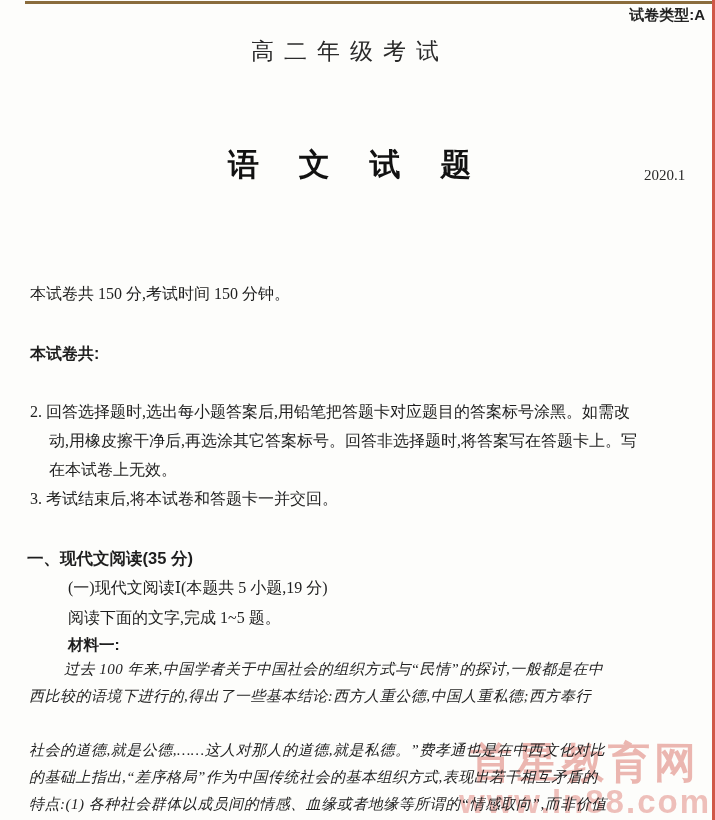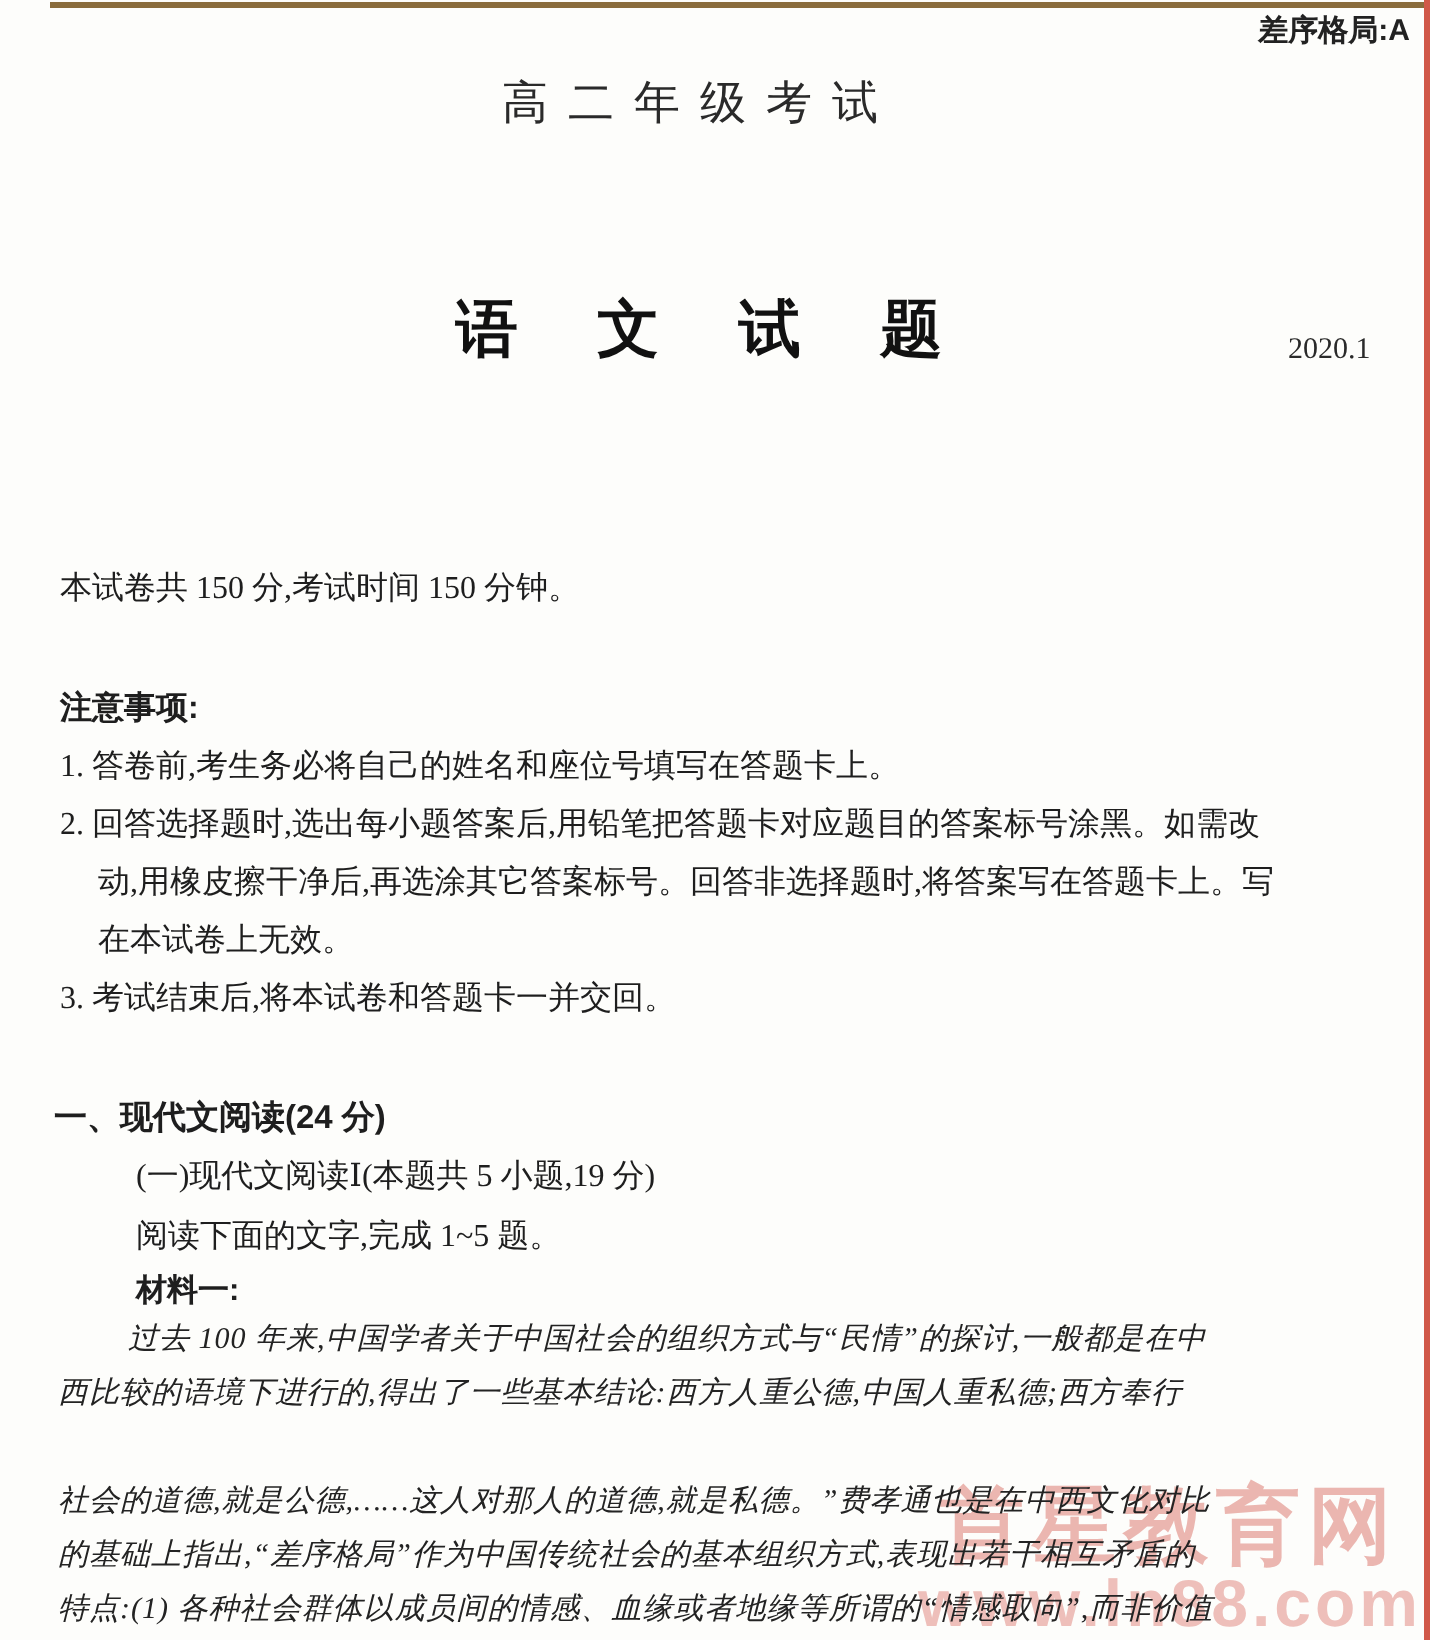--- a/index.html
+++ b/index.html
@@ -48,37 +48,36 @@
 <div class="watermark">
   <div class="wm1">首星教育网</div>
   <div class="wm2">www.ln88.com</div>
 </div>
 
 <div class="content-layer">
 
   <div class="top-rule"></div>
   <div class="right-rule"></div>
 
-  <div class="paper-type">差序格局:A</div>
+  <div class="paper-type">试卷类型:A</div>
 
   <div class="exam-title">高二年级考试</div>
 
   <div class="subject-title">语 文 试 题</div>
   <div class="date">2020.1</div>
 
   <div class="line summary">本试卷共 150 分,考试时间 150 分钟。</div>
 
-  <div class="line bold-sans notice-heading">注意事项:</div>
-  <div class="line n1">1. 答卷前,考生务必将自己的姓名和座位号填写在答题卡上。</div>
+  <div class="line bold-sans notice-heading">本试卷共:</div>
   <div class="line n2a">2. 回答选择题时,选出每小题答案后,用铅笔把答题卡对应题目的答案标号涂黑。如需改</div>
   <div class="line n2c">在本试卷上无效。</div>
   <div class="line n2b">动,用橡皮擦干净后,再选涂其它答案标号。回答非选择题时,将答案写在答题卡上。写</div>
   <div class="line n3">3. 考试结束后,将本试卷和答题卡一并交回。</div>
 
-  <div class="line bold-sans sec-heading">一、现代文阅读(24 分)</div>
+  <div class="line bold-sans sec-heading">一、现代文阅读(35 分)</div>
   <div class="line sec-sub">(一)现代文阅读Ⅰ(本题共 5 小题,19 分)</div>
   <div class="line sec-instr">阅读下面的文字,完成 1~5 题。</div>
   <div class="line bold-sans mat-label">材料一:</div>
 
   <div class="line passage p0">过去 100 年来,中国学者关于中国社会的组织方式与“民情”的探讨,一般都是在中</div>
   <div class="line passage p1">西比较的语境下进行的,得出了一些基本结论:西方人重公德,中国人重私德;西方奉行</div>
   <div class="line passage p3">社会的道德,就是公德,……这人对那人的道德,就是私德。”费孝通也是在中西文化对比</div>
   <div class="line passage p4">的基础上指出,“差序格局”作为中国传统社会的基本组织方式,表现出若干相互矛盾的</div>
   <div class="line passage p5">特点:(1) 各种社会群体以成员间的情感、血缘或者地缘等所谓的“情感取向”,而非价值</div>
 

